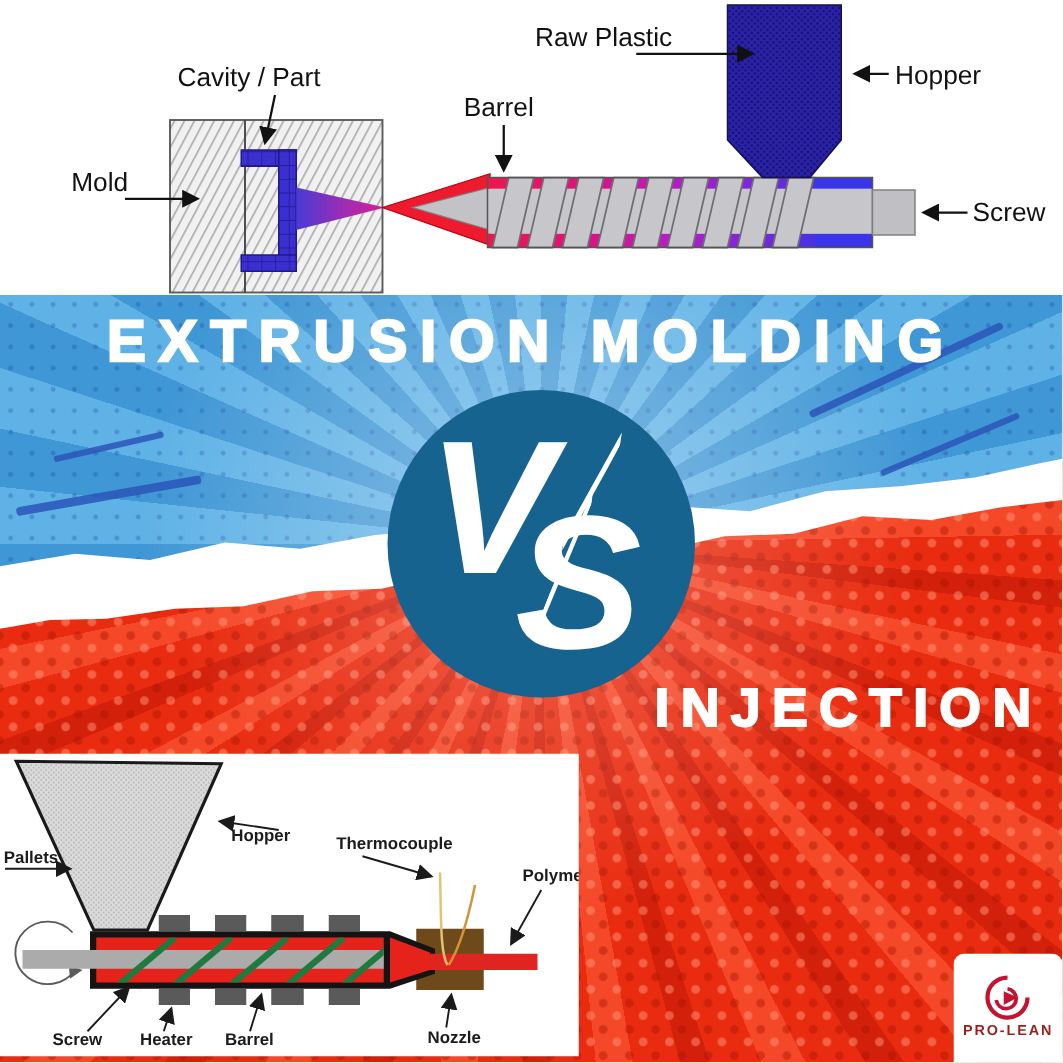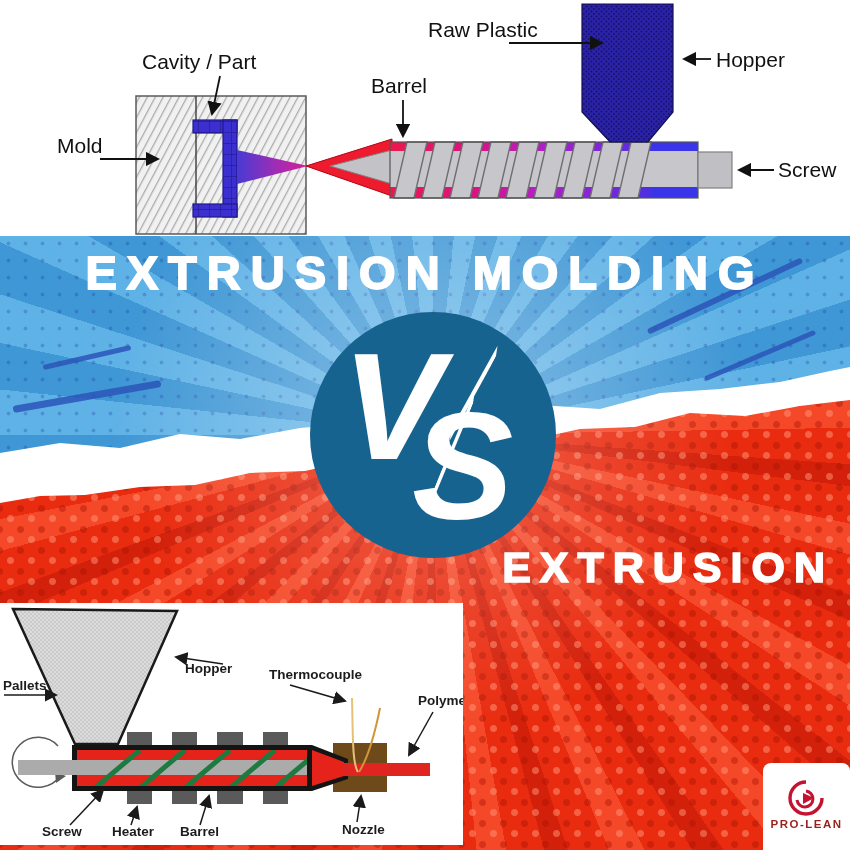--- a/index.html
+++ b/index.html
@@ -172,21 +172,21 @@
 
   <div class="middle">
     <div class="blue-zone">
       <div class="streak s1"></div>
       <div class="streak s2"></div>
       <div class="streak s3"></div>
       <div class="streak s4"></div>
     </div>
     <div class="white-tear"></div>
     <div class="title-top">EXTRUSION MOLDING</div>
-    <div class="title-bottom">EXTRUSION</div>
+    <div class="title-bottom">INJECTION</div>
     <div class="vs-badge">
       <span class="v">V</span>
       <span class="s">S</span>
       <div class="vs-slash a"></div>
       <div class="vs-slash b"></div>
     </div>
   </div>
 
   <div class="extrusion-panel">
     <svg width="463" height="242" viewBox="0 0 463 242">

